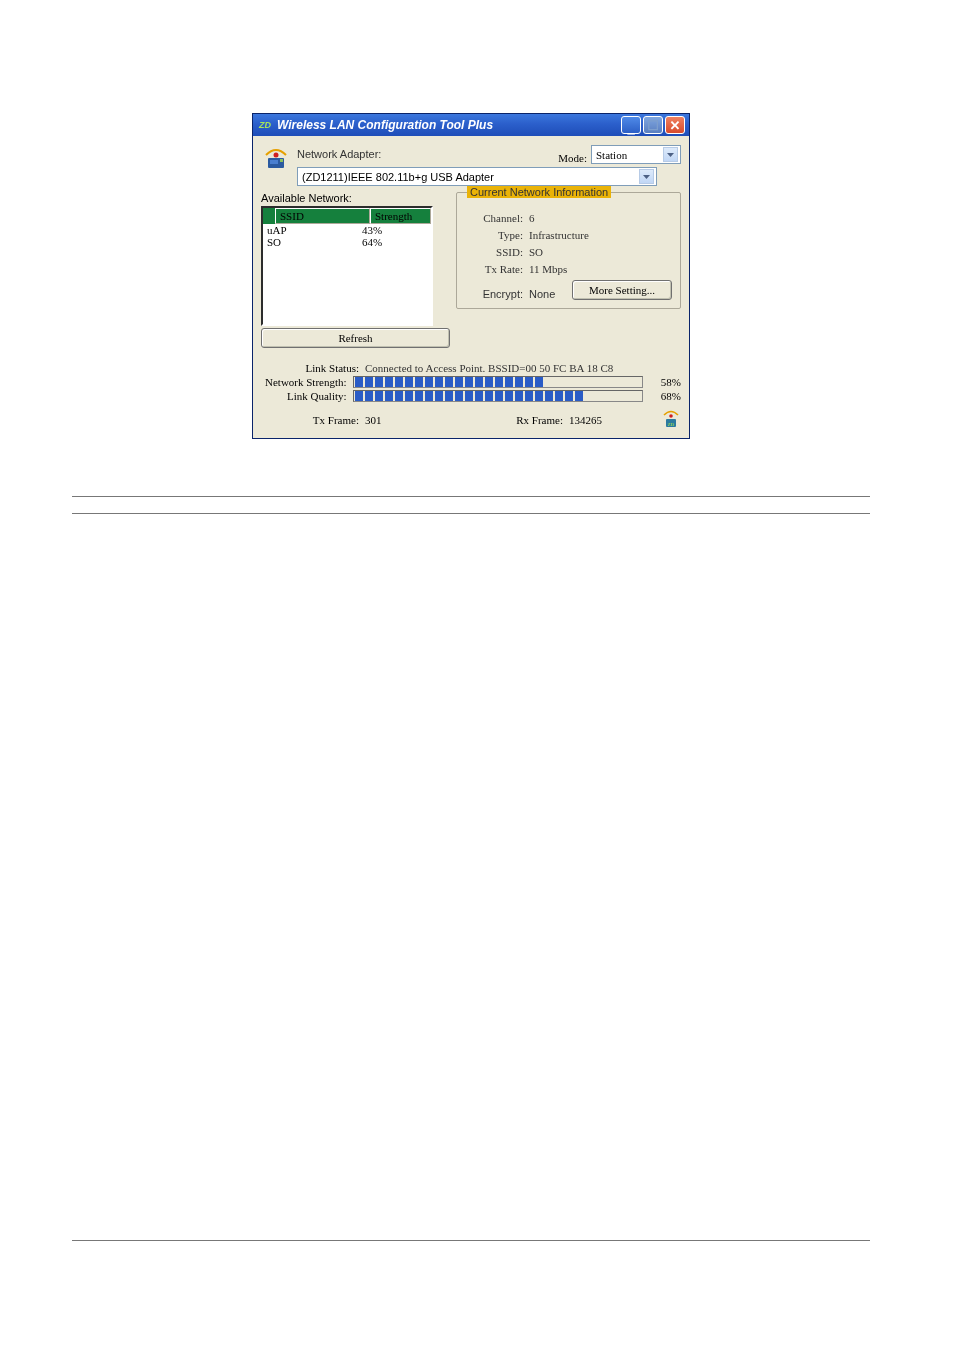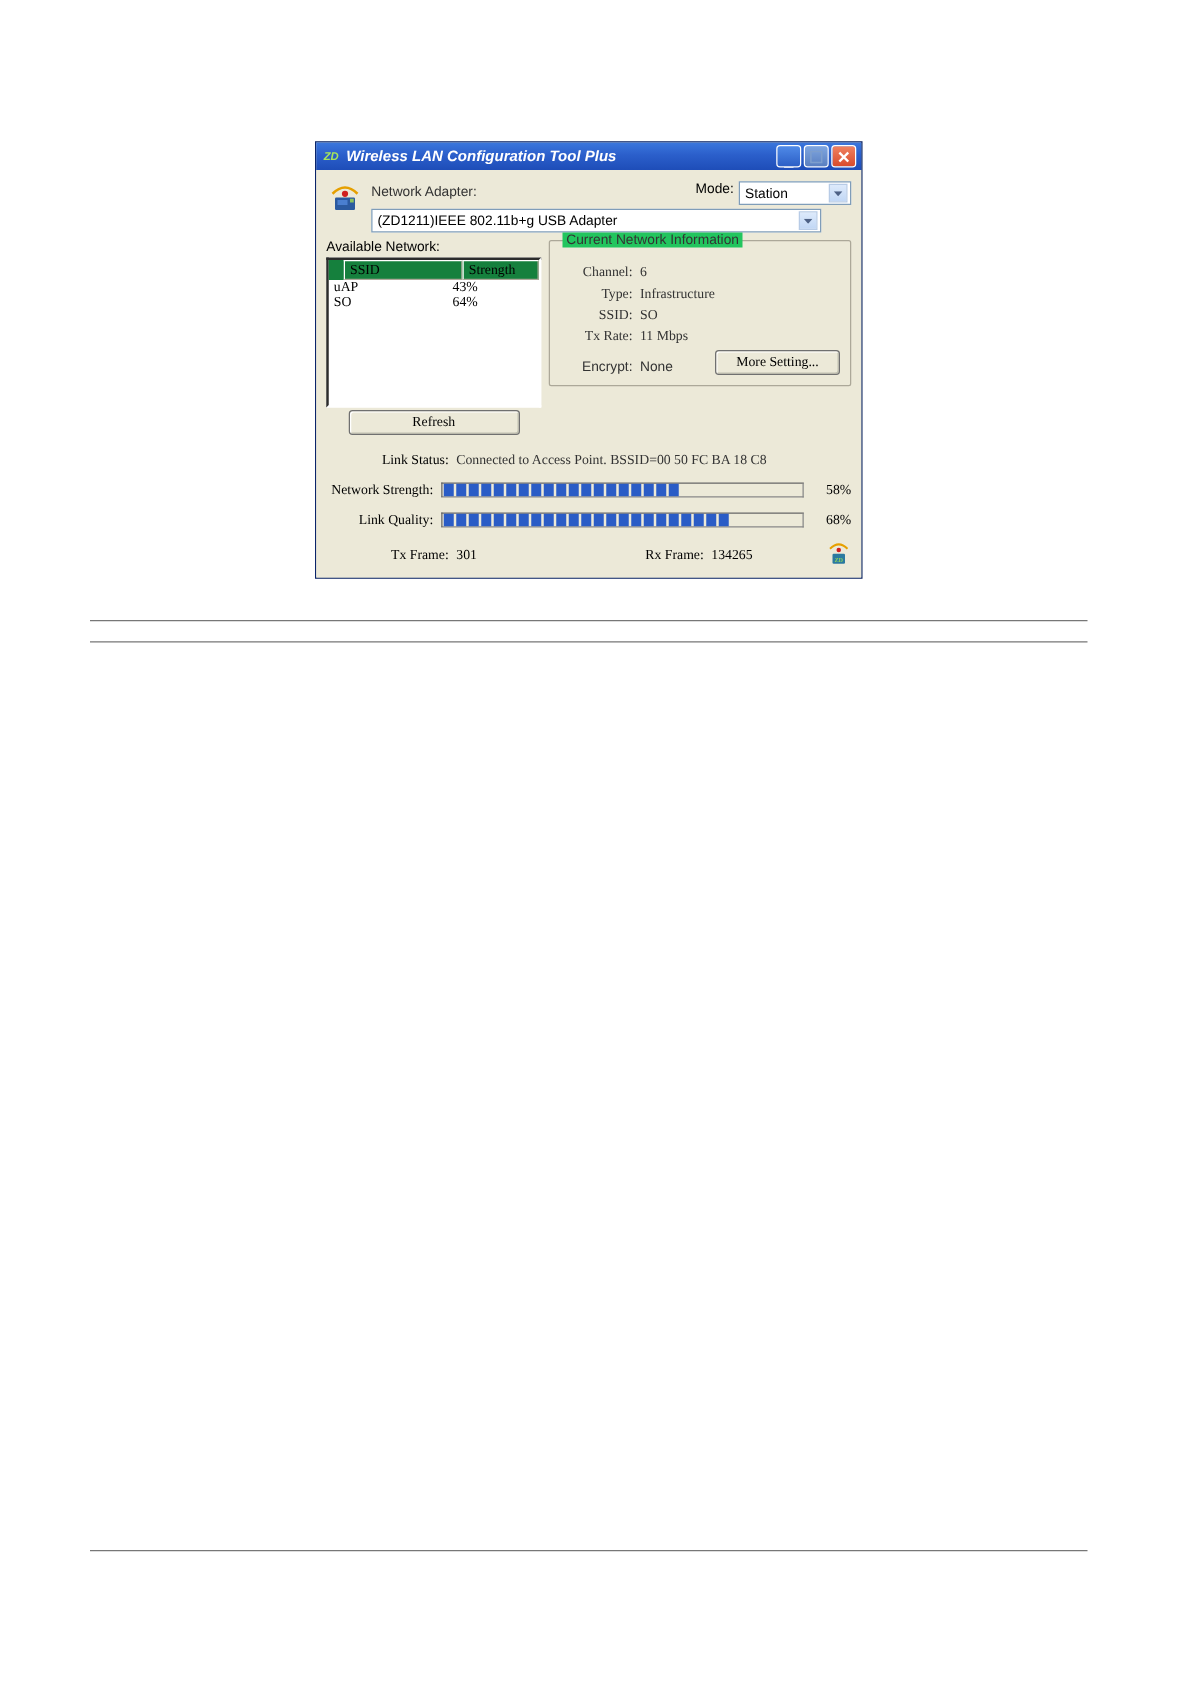--- a/index.html
+++ b/index.html
@@ -69,21 +69,21 @@
     }
     .adapter-icon {
       width: 30px; height: 30px;
       display: flex; flex-direction: column; align-items: center; justify-content: center;
     }
     .adapter-icon svg { width: 28px; height: 24px; }
 
     .adapter-col { display: flex; flex-direction: column; gap: 4px; flex: 1; }
     .adapter-col .row1 { display: flex; align-items: center; gap: 6px; }
     .adapter-col .label { color: #333; }
-    .mode-group { margin-left: auto; display: flex; align-items: flex-start; gap: 4px; position: relative; top: 1px; }
+    .mode-group { margin-left: auto; display: flex; align-items: flex-end; gap: 4px; position: relative; top: 1px; font-family: Liberation Serif, serif; }
     .dropdown {
       background: #fff;
       border: 1px solid #7F9DB9;
       height: 19px;
       display: flex; align-items: center;
       padding: 0 2px 0 4px;
       font-size: 11px;
     }
     .dropdown .dd-text { flex: 1; }
     .dropdown .dd-arrow {
@@ -131,45 +131,45 @@
       border: 1px solid #707070;
       border-radius: 3px;
       box-shadow: inset 1px 1px 0 #fff, inset -1px -1px 0 #C0C0B0;
       padding: 2px 10px;
       font-size: 11px;
       font-family: Tahoma, Verdana;
       height: 20px;
       display: inline-flex; align-items: center; justify-content: center;
     }
     .refresh-wrap { display: flex; justify-content: center; margin-top: 2px; }
-    .refresh-btn { width: 137px; }
+    .refresh-btn { width: 189px; }
 
     .fieldset {
       border: 1px solid #ACA899;
       border-radius: 2px;
       position: relative;
       padding: 14px 8px 8px 8px;
       flex: 1;
     }
     .fieldset .legend {
       position: absolute;
       top: -7px; left: 10px;
-      background: #22c55e;
+      background: #eab308;
       padding: 0 3px;
       font-size: 11px;
       color: #333;
     }
     .info-row { display: flex; gap: 6px; margin: 5px 0; font-family: Verdana; font-size: 11px; }
     .info-lbl { width: 58px; text-align: right; color: #333; }
     .info-val { color: #333; }
     .more-row { display: flex; align-items: flex-end; margin-top: 2px; }
     .more-row .btn { margin-left: auto; width: 100px; }
 
     .status-sec { margin-top: 14px; font-family: Verdana; font-size: 11px; }
-    .srow { display: flex; align-items: center; margin: 12px 0; }
+    .srow { display: flex; align-items: center; margin: 2px 0; }
     .slabel { width: 104px; text-align: right; padding-right: 6px; }
     .sval { flex: 1; color: #333; }
 
     .meter-track {
       flex: 0 0 290px;
       height: 12px;
       border: 1px solid #888;
       border-top-color: #666; border-left-color: #666;
       background: #ECE9D8;
       display: flex;

